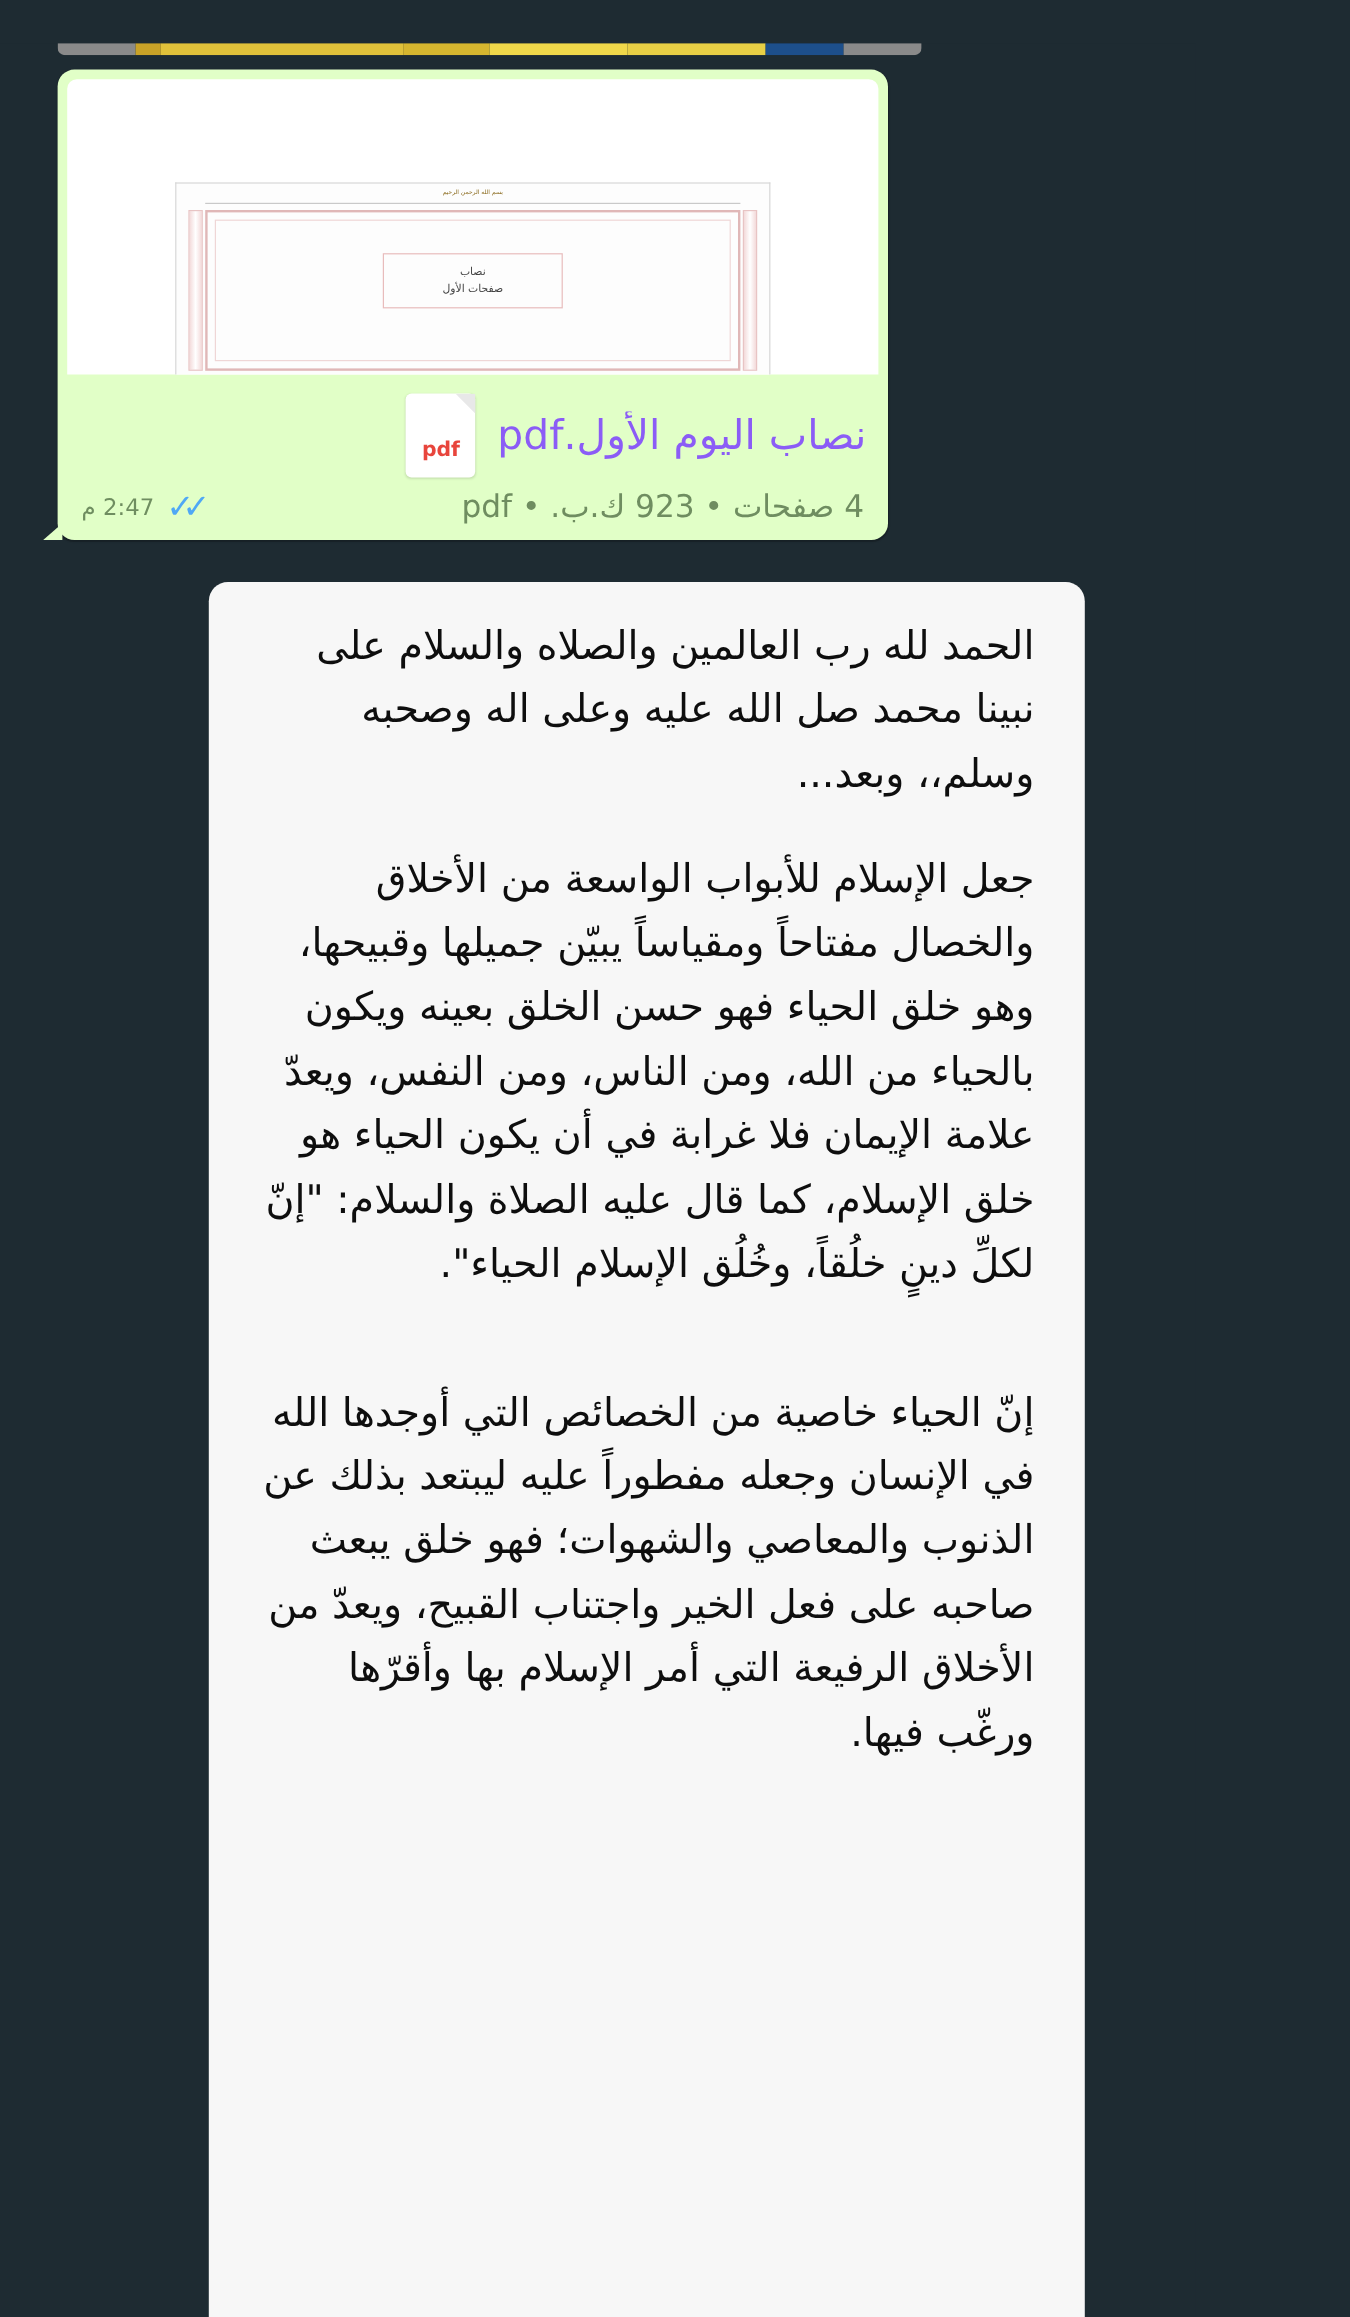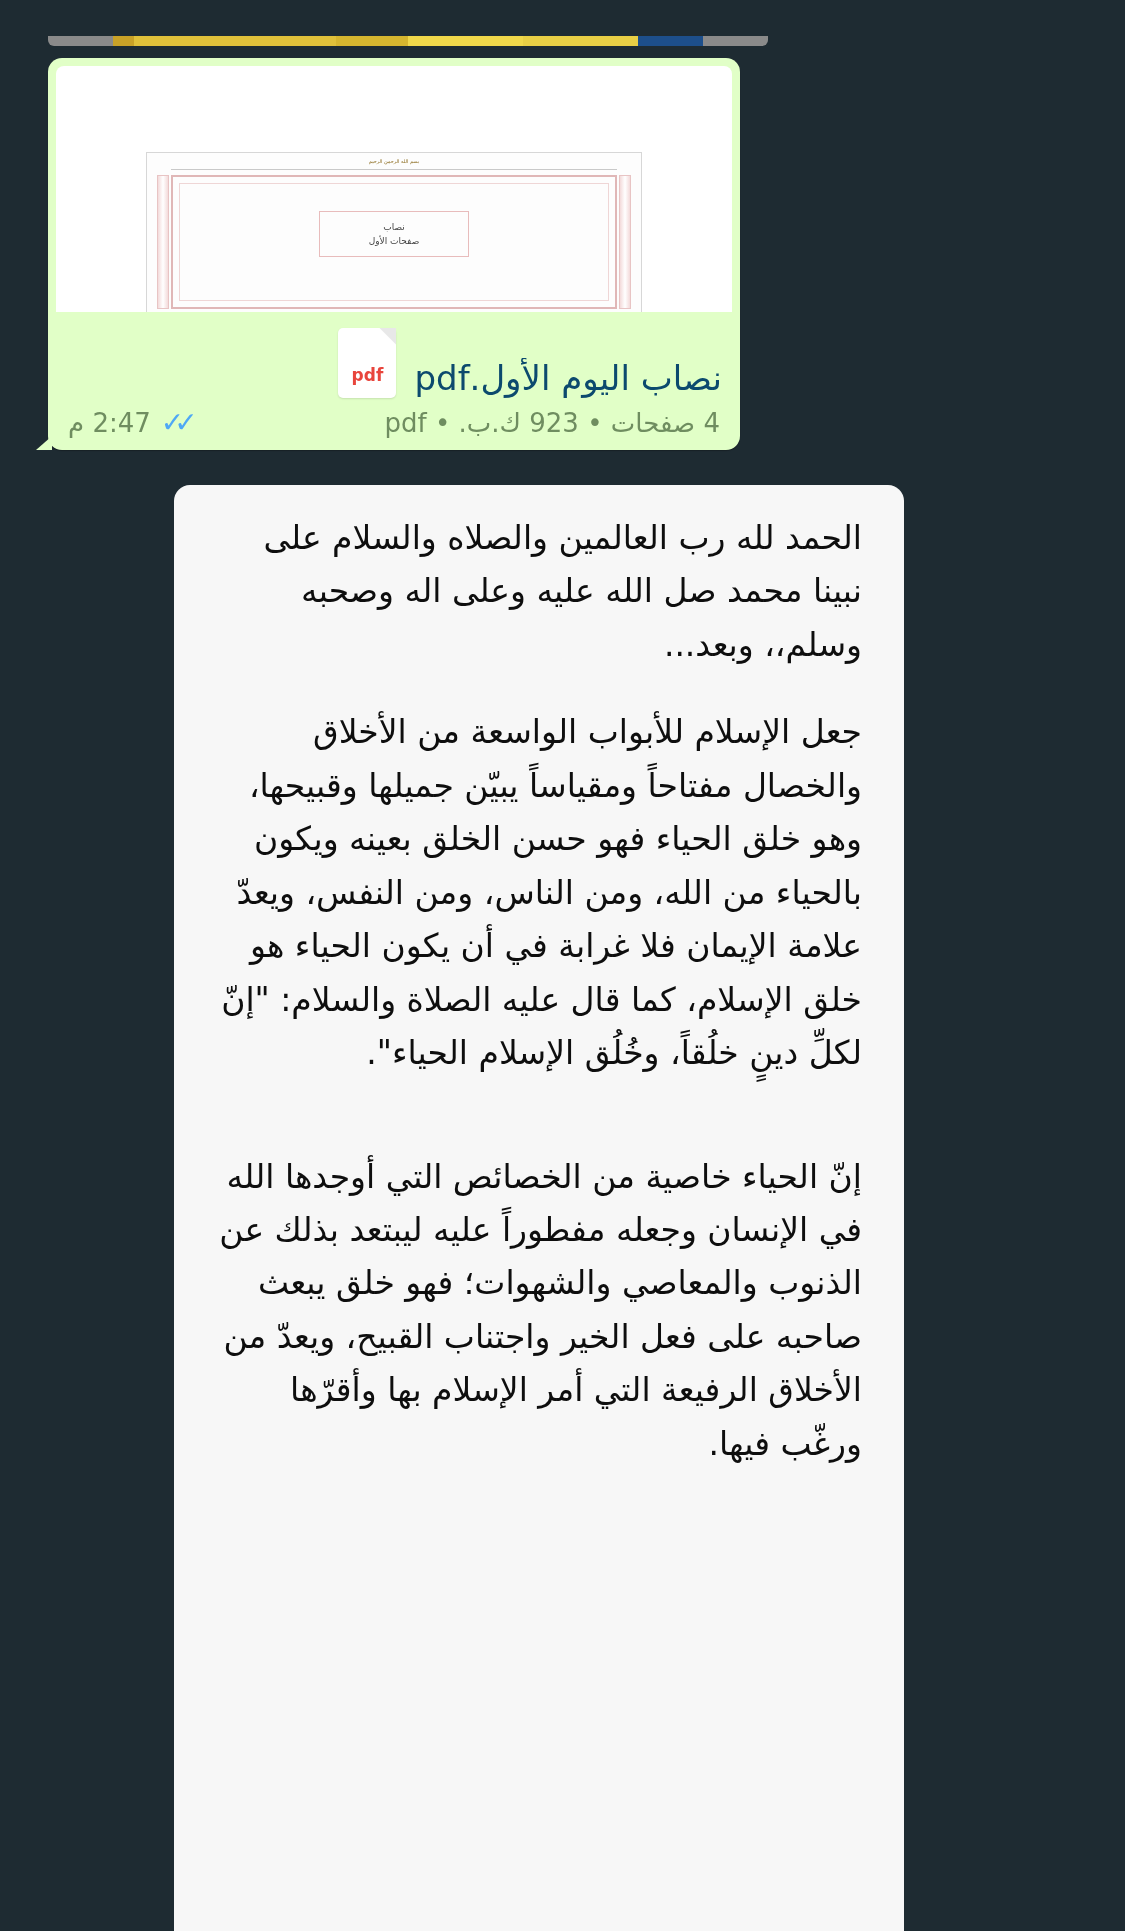--- a/index.html
+++ b/index.html
@@ -108,21 +108,21 @@
     font-size: 9px;
   }
   .page-sheet .top-rule {
     position: absolute;
     left: 24px; right: 24px; top: 16px;
     border-top: 1px solid #c9c9c9;
   }
 
   .doc-row {
     display: flex;
-    align-items: flex-end;
+    align-items: center;
     justify-content: flex-end;
     flex-direction: row;
     gap: 18px;
     padding: 16px 10px 6px 10px;
   }
   .doc-icon {
     width: 58px; height: 70px;
     background: #ffffff;
     border-radius: 5px;
     position: relative;
@@ -140,21 +140,21 @@
   .doc-icon .ext {
     position: absolute;
     left: 0; right: 0; bottom: 13px;
     text-align: center;
     color: #e8453c;
     font-size: 17px;
     font-weight: bold;
   }
   .doc-name {
     font-size: 34px;
-    color: #0c4a6e;
+    color: #8b5cf6;
     direction: rtl;
     text-align: right;
     white-space: nowrap;
     overflow: hidden;
     text-overflow: ellipsis;
   }
   .doc-meta-row {
     display: flex;
     align-items: center;
     justify-content: space-between;
@@ -167,21 +167,21 @@
     color: #5c7a4f;
     opacity: 0.85;
   }
   .msg-status {
     display: flex;
     align-items: center;
     gap: 10px;
     direction: rtl;
   }
   .msg-time {
-    font-size: 26px;
+    font-size: 19px;
     color: #5c7a4f;
     opacity: 0.85;
   }
   .ticks {
     color: #4fa8f5;
     font-size: 28px;
     line-height: 1;
     letter-spacing: -10px;
     padding-right: 8px;
   }

